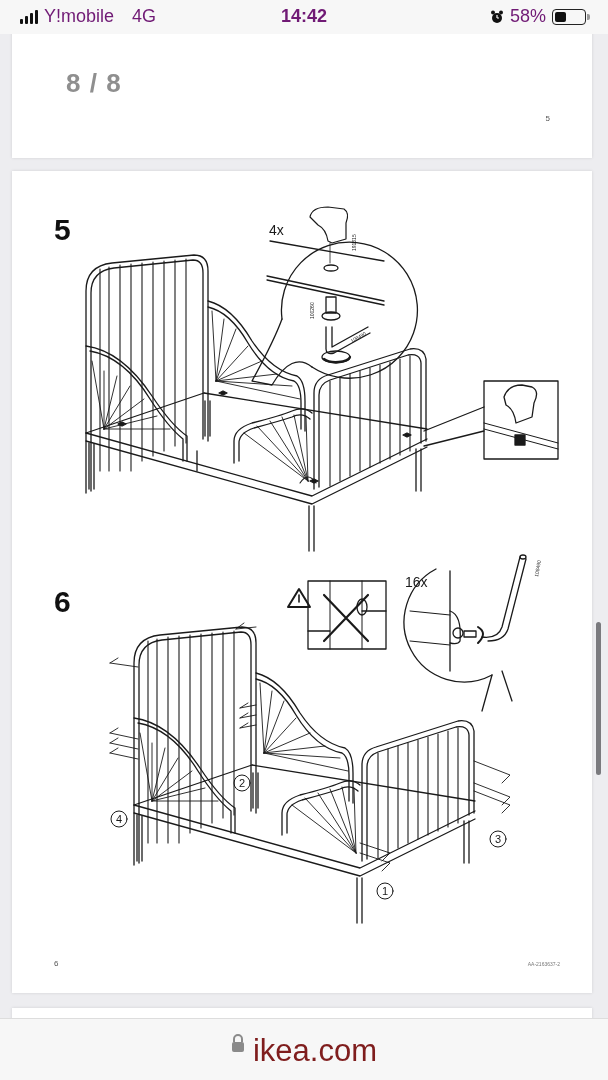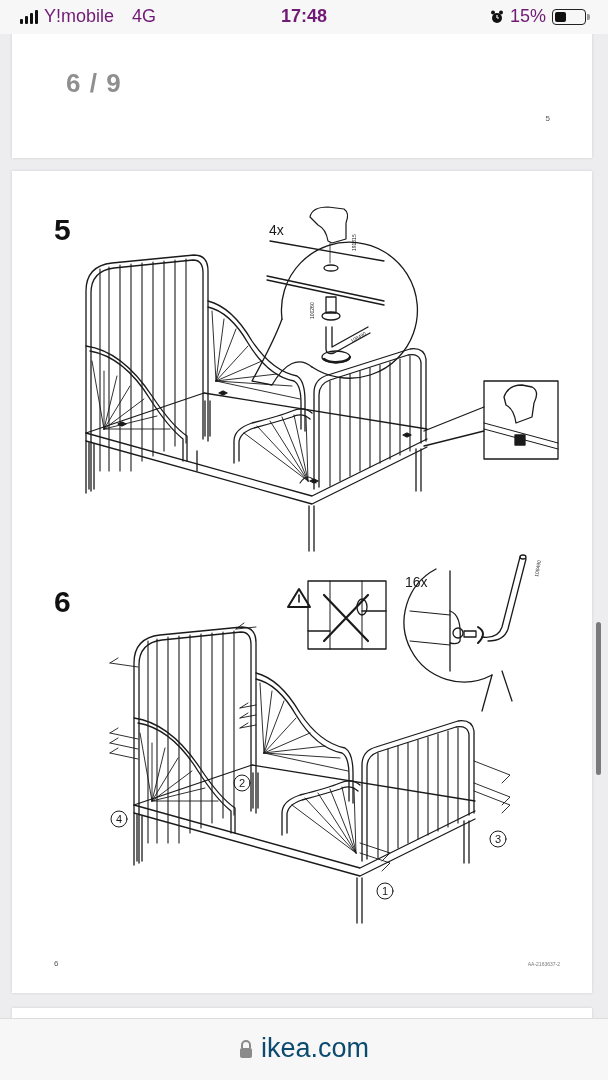--- a/index.html
+++ b/index.html
@@ -42,57 +42,57 @@
   .doc-code { position:absolute; right:32px; top:790px; font-size:5px; color:#777; }
 
   .illus { position:absolute; left:0; top:0; }
 
   .scrollbar { position:absolute; left:596px; top:588px; width:5px; height:153px; background:#7a7a7e; border-radius:3px; }
 
   .urlbar {
     position:absolute; left:0; top:1018px; width:608px; height:62px;
     background:#f7f7f7; border-top:1px solid #ddd;
   }
-  .url { position:absolute; left:0; width:608px; top:14px; text-align:center; font-size:27px; color:#0c4a6e; display:flex; justify-content:center; align-items:center; gap:8px; }
+  .url { position:absolute; left:0; width:608px; top:14px; text-align:center; font-size:31px; color:#7f1d1d; display:flex; justify-content:center; align-items:flex-start; gap:8px; }
   .lock { width:14px; height:20px; position:relative; display:inline-block; }
 </style>
 </head>
 <body>
 
 <div class="statusbar">
   <div class="sb-left">
     <span class="signal">
       <span style="height:5px"></span>
         <span style="height:8px"></span>
         <span style="height:11px"></span>
         <span style="height:14px"></span>
     </span>
     <span>Y!mobile</span>
     <span style="margin-left:12px">4G</span>
   </div>
-  <div class="sb-time">17:48</div>
+  <div class="sb-time">14:42</div>
   <div class="sb-right">
     <svg class="alarm" viewBox="0 0 14 14">
       <circle cx="7" cy="8" r="5" fill="#111"></circle>
       <circle cx="3" cy="2.5" r="2" fill="#111"></circle>
         <circle cx="11" cy="2.5" r="2" fill="#111"></circle>
       <line x1="7" y1="8" x2="7" y2="5" stroke="#fff" stroke-width="1.2"></line>
       <line x1="7" y1="8" x2="9" y2="8" stroke="#fff" stroke-width="1.2"></line>
     </svg>
-    <span>15%</span>
+    <span>58%</span>
     <span class="battery">
         <span class="fill"></span>
       </span>
   </div>
 </div>
 
 <div class="viewer">
 
   <div class="page page-prev">
-    <div class="page-indicator">6 / 9</div>
+    <div class="page-indicator">8 / 8</div>
     <div class="page-num-prev">5</div>
   </div>
 
   <div class="page page-cur">
     <div class="step-num step5-num">5</div>
     <div class="step-num step6-num">6</div>
 
     <svg class="illus" width="580" height="822" viewBox="0 0 580 822" fill="none" stroke="#1a1a1a" stroke-width="1.3" stroke-linecap="round" stroke-linejoin="round">
 
       <g>

